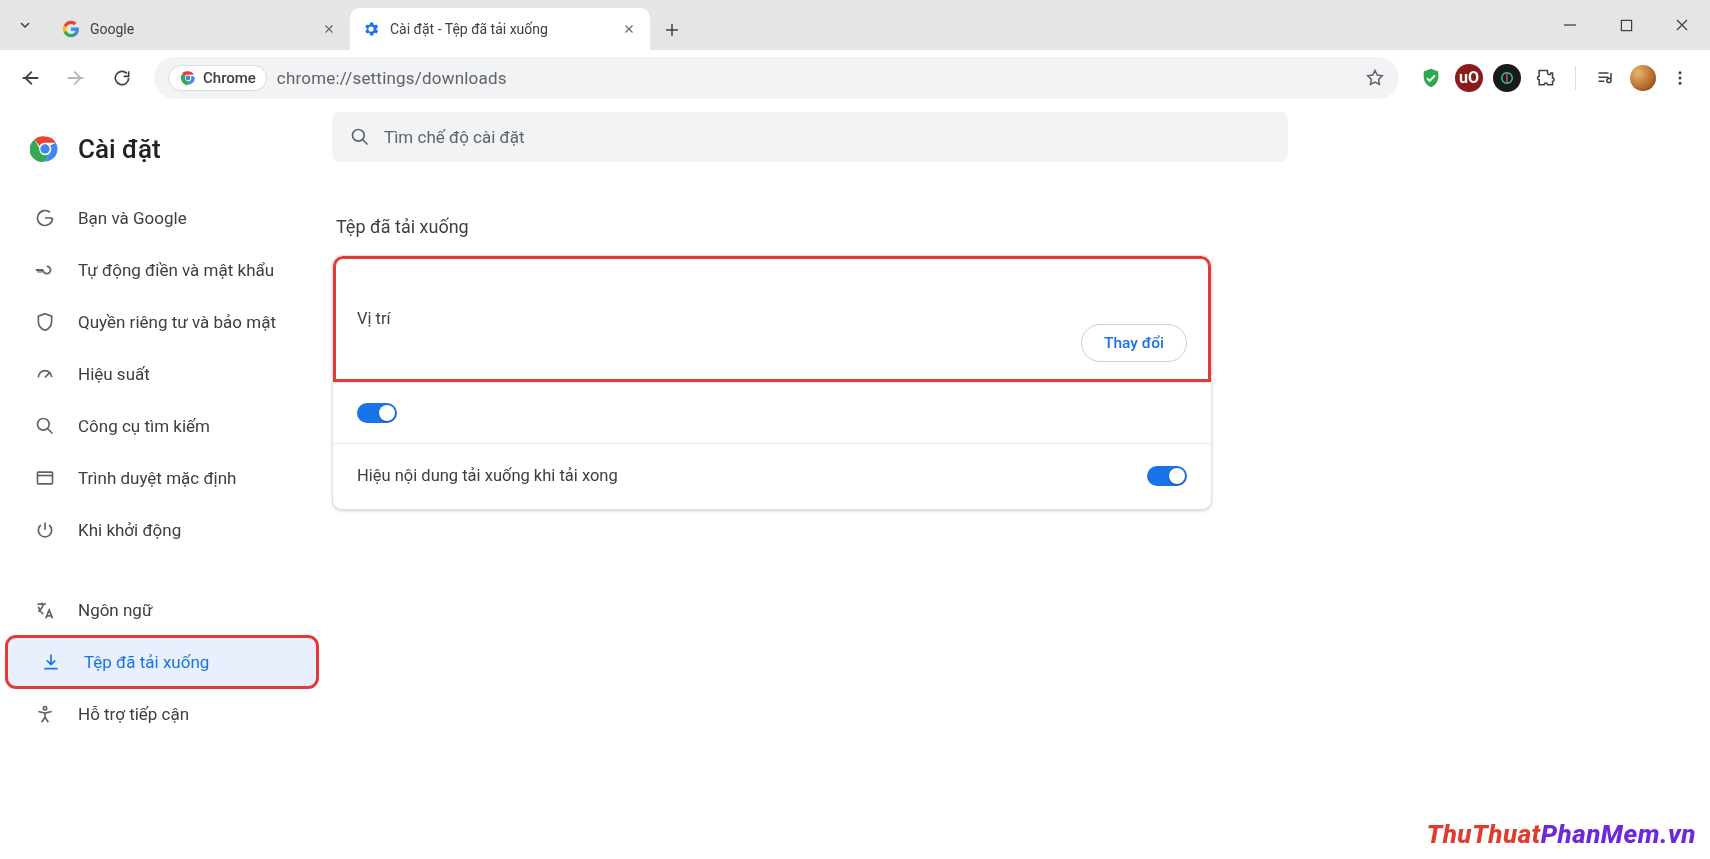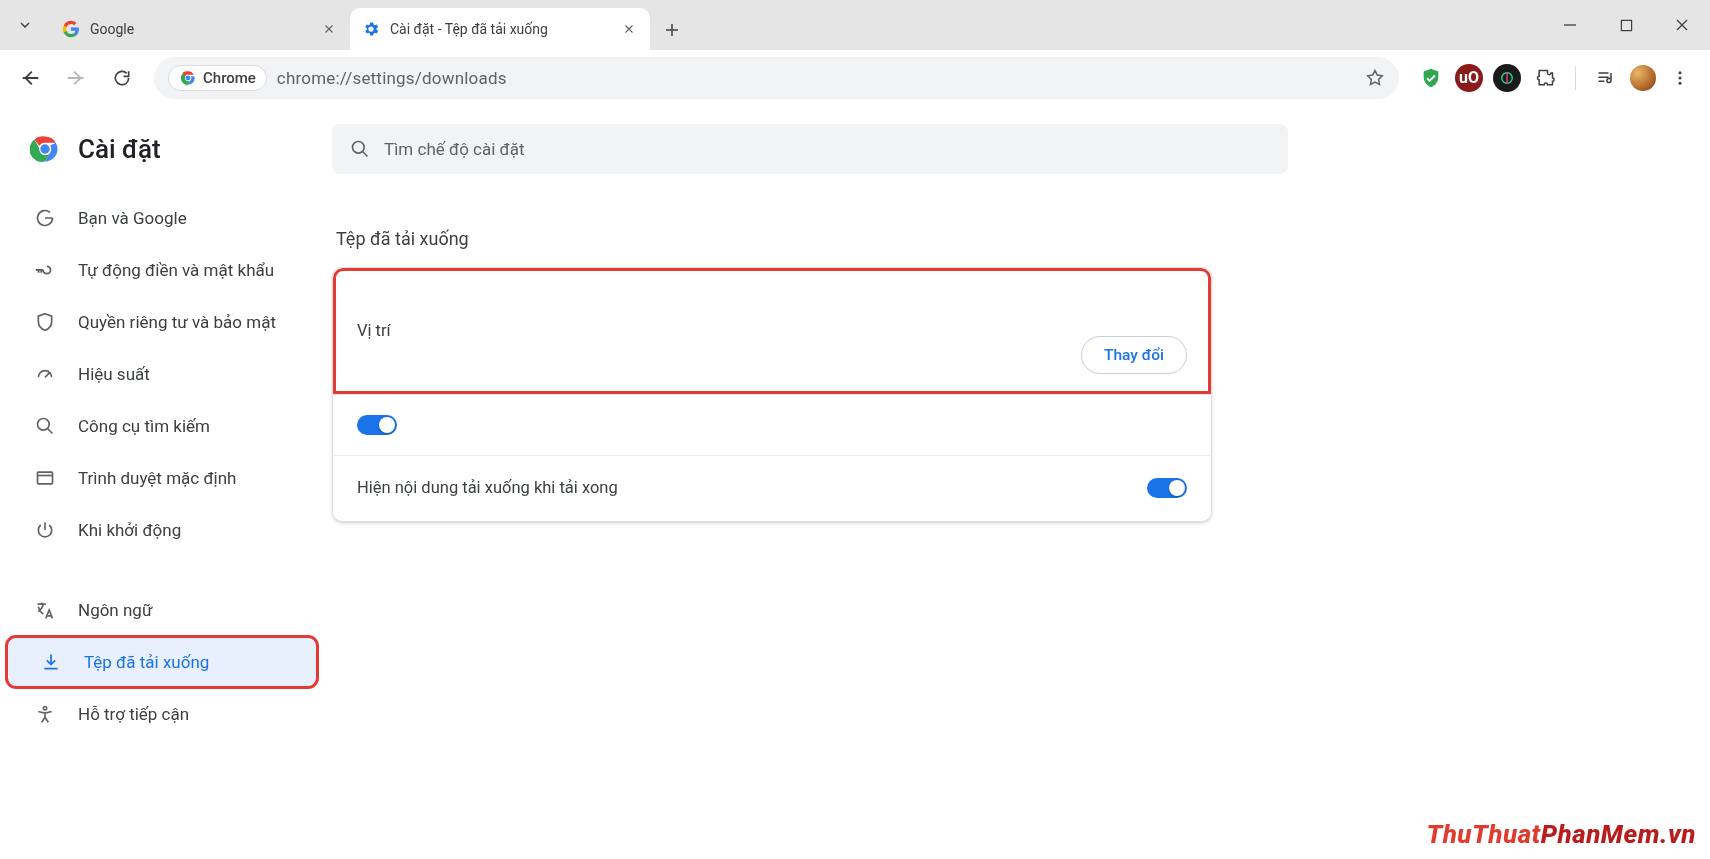--- a/index.html
+++ b/index.html
@@ -41,39 +41,39 @@
   .sidebar-item { display:flex; align-items:center; gap:22px; padding:0 24px 0 34px; height:52px; font-size:17px; color:#3c4043; border-radius:0 26px 26px 0; margin-right:12px; cursor:pointer; }
   .sidebar-item .side-ico { width:22px; height:22px; color:#5f6368; display:flex; align-items:center; justify-content:center; }
   .sidebar-item.active { background:#e8f0fe; color:#1a73e8; }
   .sidebar-item.active .side-ico { color:#1a73e8; }
   .sidebar-gap { height:28px; }
   .highlight-red { outline:3px solid #e53935; outline-offset:-2px; border-radius:10px; }
   .sidebar .highlight-red { margin:0 14px 0 6px; border-radius:10px; }
 
   
   .main { flex:1; display:flex; flex-direction:column; align-items:flex-start; }
-  .search-wrap { width:956px; margin-top:18px; }
+  .search-wrap { width:956px; margin-top:6px; }
   .search-box { height:50px; background:#f1f3f4; border-radius:8px; display:flex; align-items:center; padding:0 18px; gap:14px; color:#5f6368; font-size:17px; }
   .section-title { font-size:18px; color:#3c4043; margin:54px 0 18px 4px; width:880px; }
   .card { width:880px; background:#fff; border:1px solid #e0e0e0; border-radius:10px; box-shadow:0 2px 4px rgba(60,64,67,.08), 0 1px 2px rgba(60,64,67,.15); overflow:hidden; }
   .card-row { display:flex; align-items:center; padding:20px 24px; gap:18px; }
   .card-row + .card-row { border-top:1px solid #e8eaed; }
   .row-text { flex:1; }
   .row-label { font-size:16.5px; color:#3c4043; line-height:1.5; }
   .row-sub { font-size:16px; color:#80868b; margin-top:4px; }
   .pill-btn { border:1px solid #c6cfdc; background:#fff; color:#1a73e8; font-size:15.5px; font-weight:500; padding:9px 22px; border-radius:22px; cursor:pointer;margin-top:48px; }
   .location-row.highlight-red { border-radius:10px 10px 0 0; outline-offset:-3px; }
 
   
   .toggle { width:40px; height:20px; background:#1a73e8; border-radius:10px; position:relative; }
   .toggle::after { content:""; position:absolute; right:2px; top:2px; width:16px; height:16px; background:#fff; border-radius:50%; box-shadow:0 1px 2px rgba(0,0,0,.3); }
 
   
   .watermark { position:absolute; right:14px; bottom:10px; font-size:26px; font-weight:800; font-style:italic; color:#e03b2f; text-shadow:1px 1px 0 #fff; letter-spacing:.5px; }
-  .watermark .wm2 { color:#b91c1c; }
+  .watermark .wm2 { color:#6d28d9; }
 
   svg { display:block; }
 </style>
 </head>
 <body>
 
 <div class="chrome-top">
   <div class="tabs-dropdown">
     <svg width="16" height="16" viewBox="0 0 24 24">
         <path fill="none" stroke="#3c4043" stroke-width="2.2" d="M6 9l6 6 6-6"></path>
@@ -338,21 +338,21 @@
         </div>
         <button class="pill-btn">Thay đổi</button>
       </div>
 
       <div class="card-row">
         <div class="toggle"></div>
       </div>
 
       <div class="card-row">
         <div class="row-text">
-          <div class="row-label">Hiện nội dung tải xuống khi tải xong</div>
+          <div class="row-label">Hiệu nội dung tải xuống khi tải xong</div>
         </div>
         <div class="toggle"></div>
       </div>
     </div>
   </div>
 </div>
 
 <div class="watermark">
   <span>ThuThuat</span><span class="wm2">PhanMem</span><span class="wm2">.vn</span>
 </div>

